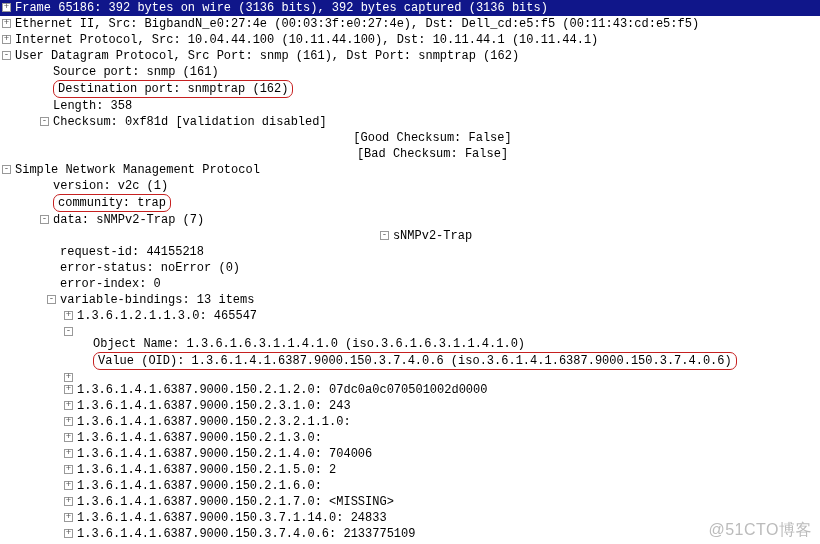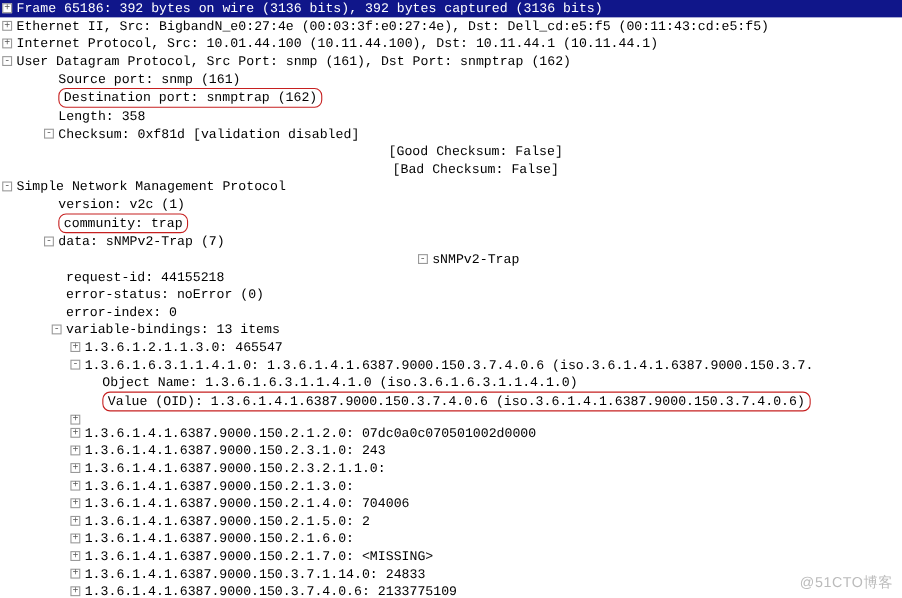--- a/index.html
+++ b/index.html
@@ -52,41 +52,41 @@
     border: 1px solid #c62020;
     border-radius: 7px;
     padding: 0 4px;
     display: inline-block;
   }
   .watermark {
     position: absolute;
     right: 8px;
     bottom: 6px;
     color: #bbb;
-    font-size: 13px;
+    font-size: 16px;
     font-family: sans-serif;
     letter-spacing: 0.5px;
   }
 </style>
 </head>
 <body>
 
 <div class="row header">
   <span class="toggle">+</span>
   <span>Frame 65186: 392 bytes on wire (3136 bits), 392 bytes captured (3136 bits)</span>
 </div>
 
 <div class="row normal">
   <span class="toggle">+</span>
   <span>Ethernet II, Src: BigbandN_e0:27:4e (00:03:3f:e0:27:4e), Dst: Dell_cd:e5:f5 (00:11:43:cd:e5:f5)</span>
 </div>
 
 <div class="row normal">
   <span class="toggle">+</span>
-  <span>Internet Protocol, Src: 10.01.44.100 (10.11.44.100), Dst: 10.11.44.1 (10.11.44.1)</span>
+  <span>Internet Protocol, Src: 10.04.44.100 (10.11.44.100), Dst: 10.11.44.1 (10.11.44.1)</span>
 </div>
 
 <div class="row normal">
   <span class="toggle">-</span>
   <span>User Datagram Protocol, Src Port: snmp (161), Dst Port: snmptrap (162)</span>
 </div>
 
 <div class="row normal ind1">
   <span class="spacer9"></span>
   <span>Source port: snmp (161)</span>
@@ -162,21 +162,20 @@
   <span>variable-bindings: 13 items</span>
 </div>
 
 <div class="row normal ind4">
   <span class="toggle">+</span>
   <span>1.3.6.1.2.1.1.3.0: 465547</span>
 </div>
 
 <div class="row normal ind4">
   <span class="toggle">-</span>
-  <span>1.3.6.1.6.3.1.1.4.1.0: 1.3.6.1.4.1.6387.9000.150.3.7.4.0.6 (iso.3.6.1.4.1.6387.9000.150.3.7.</span>
 </div>
 
 <div class="row normal ind5">
   <span class="spacer9"></span>
   <span>Object Name: 1.3.6.1.6.3.1.1.4.1.0 (iso.3.6.1.6.3.1.1.4.1.0)</span>
 </div>
 
 <div class="row normal ind5">
   <span class="spacer9"></span>
   <span class="boxed"><span>Value (OID): 1.3.6.1.4.1.6387.9000.150.3.7.4.0.6 (iso.3.6.1.4.1.6387.9000.150.3.7.4.0.6)</span></span>

